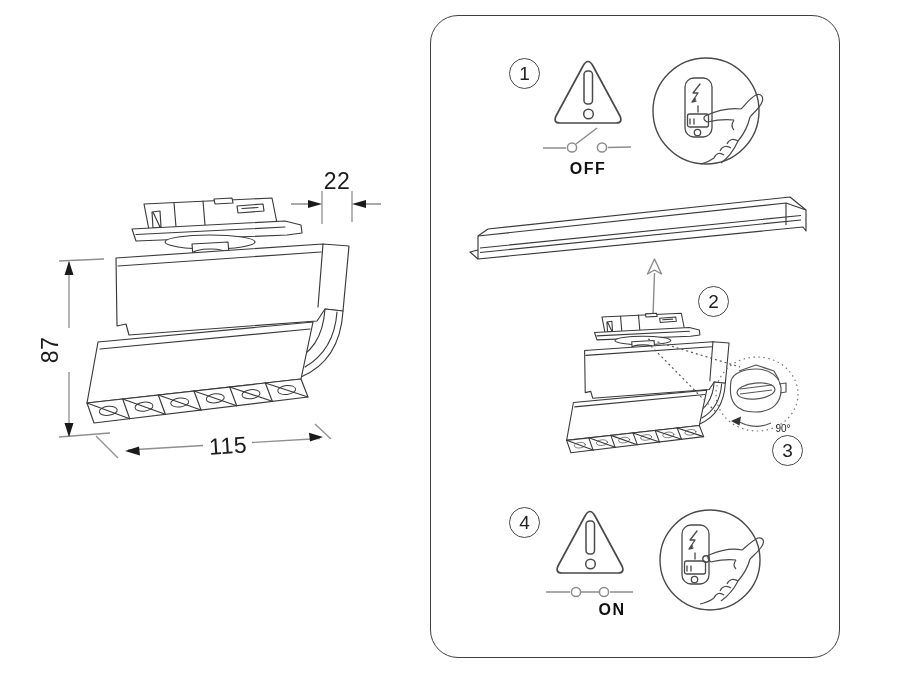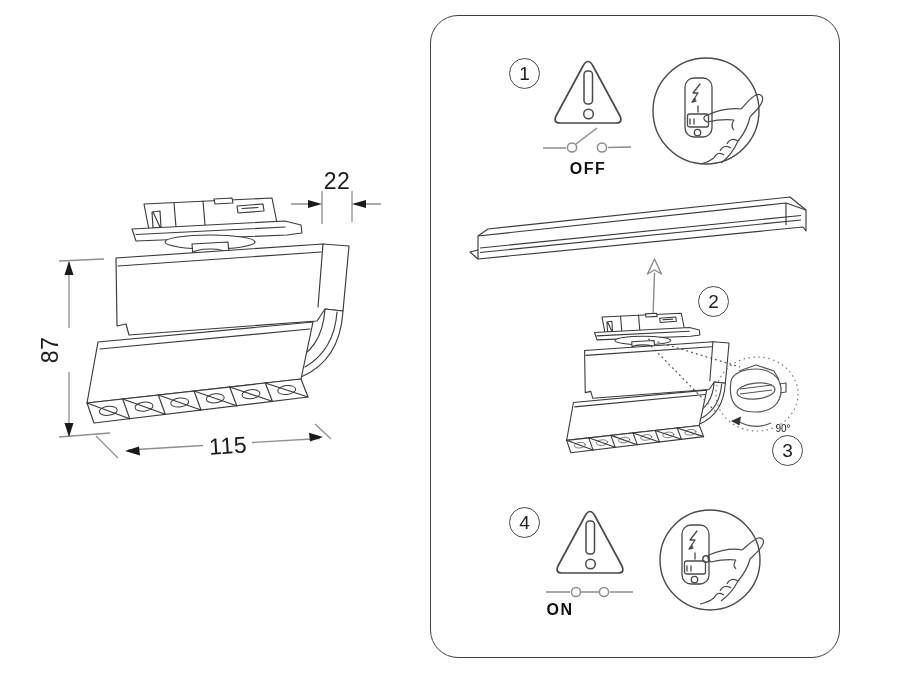--- a/index.html
+++ b/index.html
@@ -195,16 +195,16 @@
 
   <div class="label dim dim-tilt" style="left:228px;top:446px;">115</div>
 
   <div class="badge" style="left:509px;top:58px;">1</div>
   <div class="badge" style="left:698px;top:286px;">2</div>
   <div class="badge" style="left:772px;top:435px;">3</div>
   <div class="badge" style="left:509px;top:507px;">4</div>
 
   <div class="label switch-label" style="left:588px;top:169px;">OFF</div>
 
-  <div class="label switch-label" style="left:560px;top:610px;">ON</div>
+  <div class="label switch-label" style="left:612px;top:610px;">ON</div>
 
   <div class="label rot-label" style="left:783px;top:428px;">90°</div>
 </div>
 
 </body></html>

